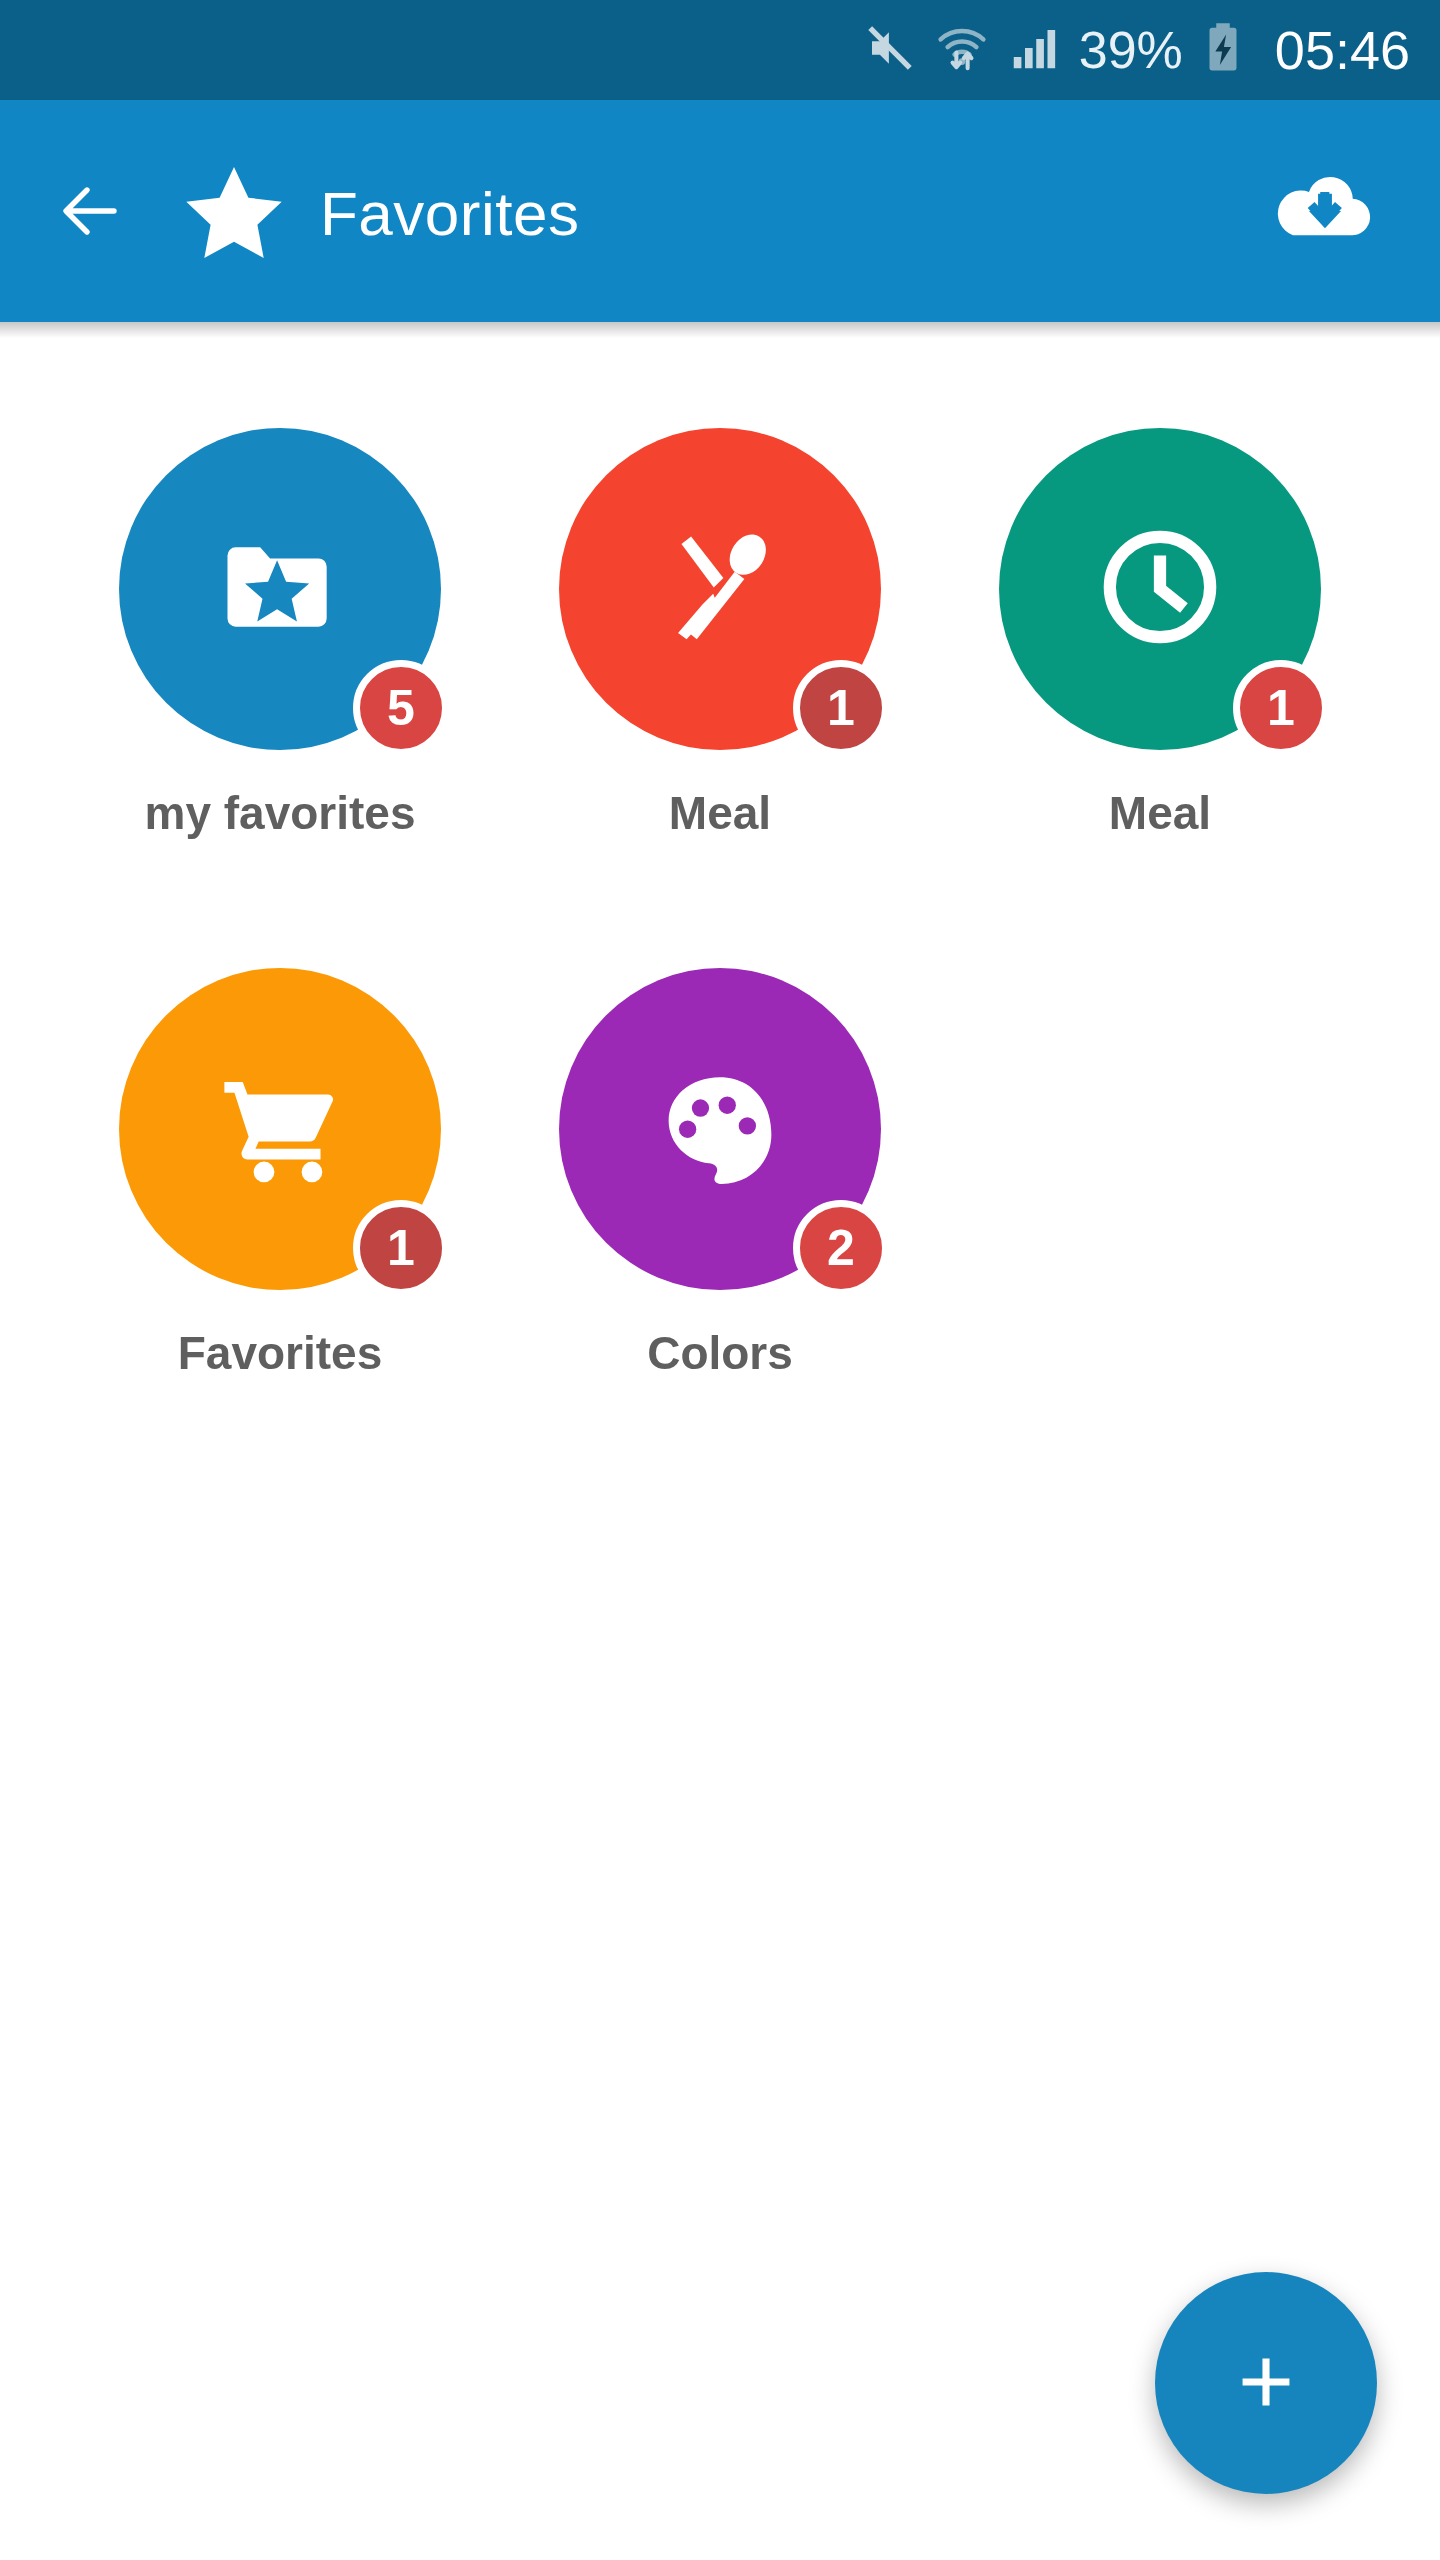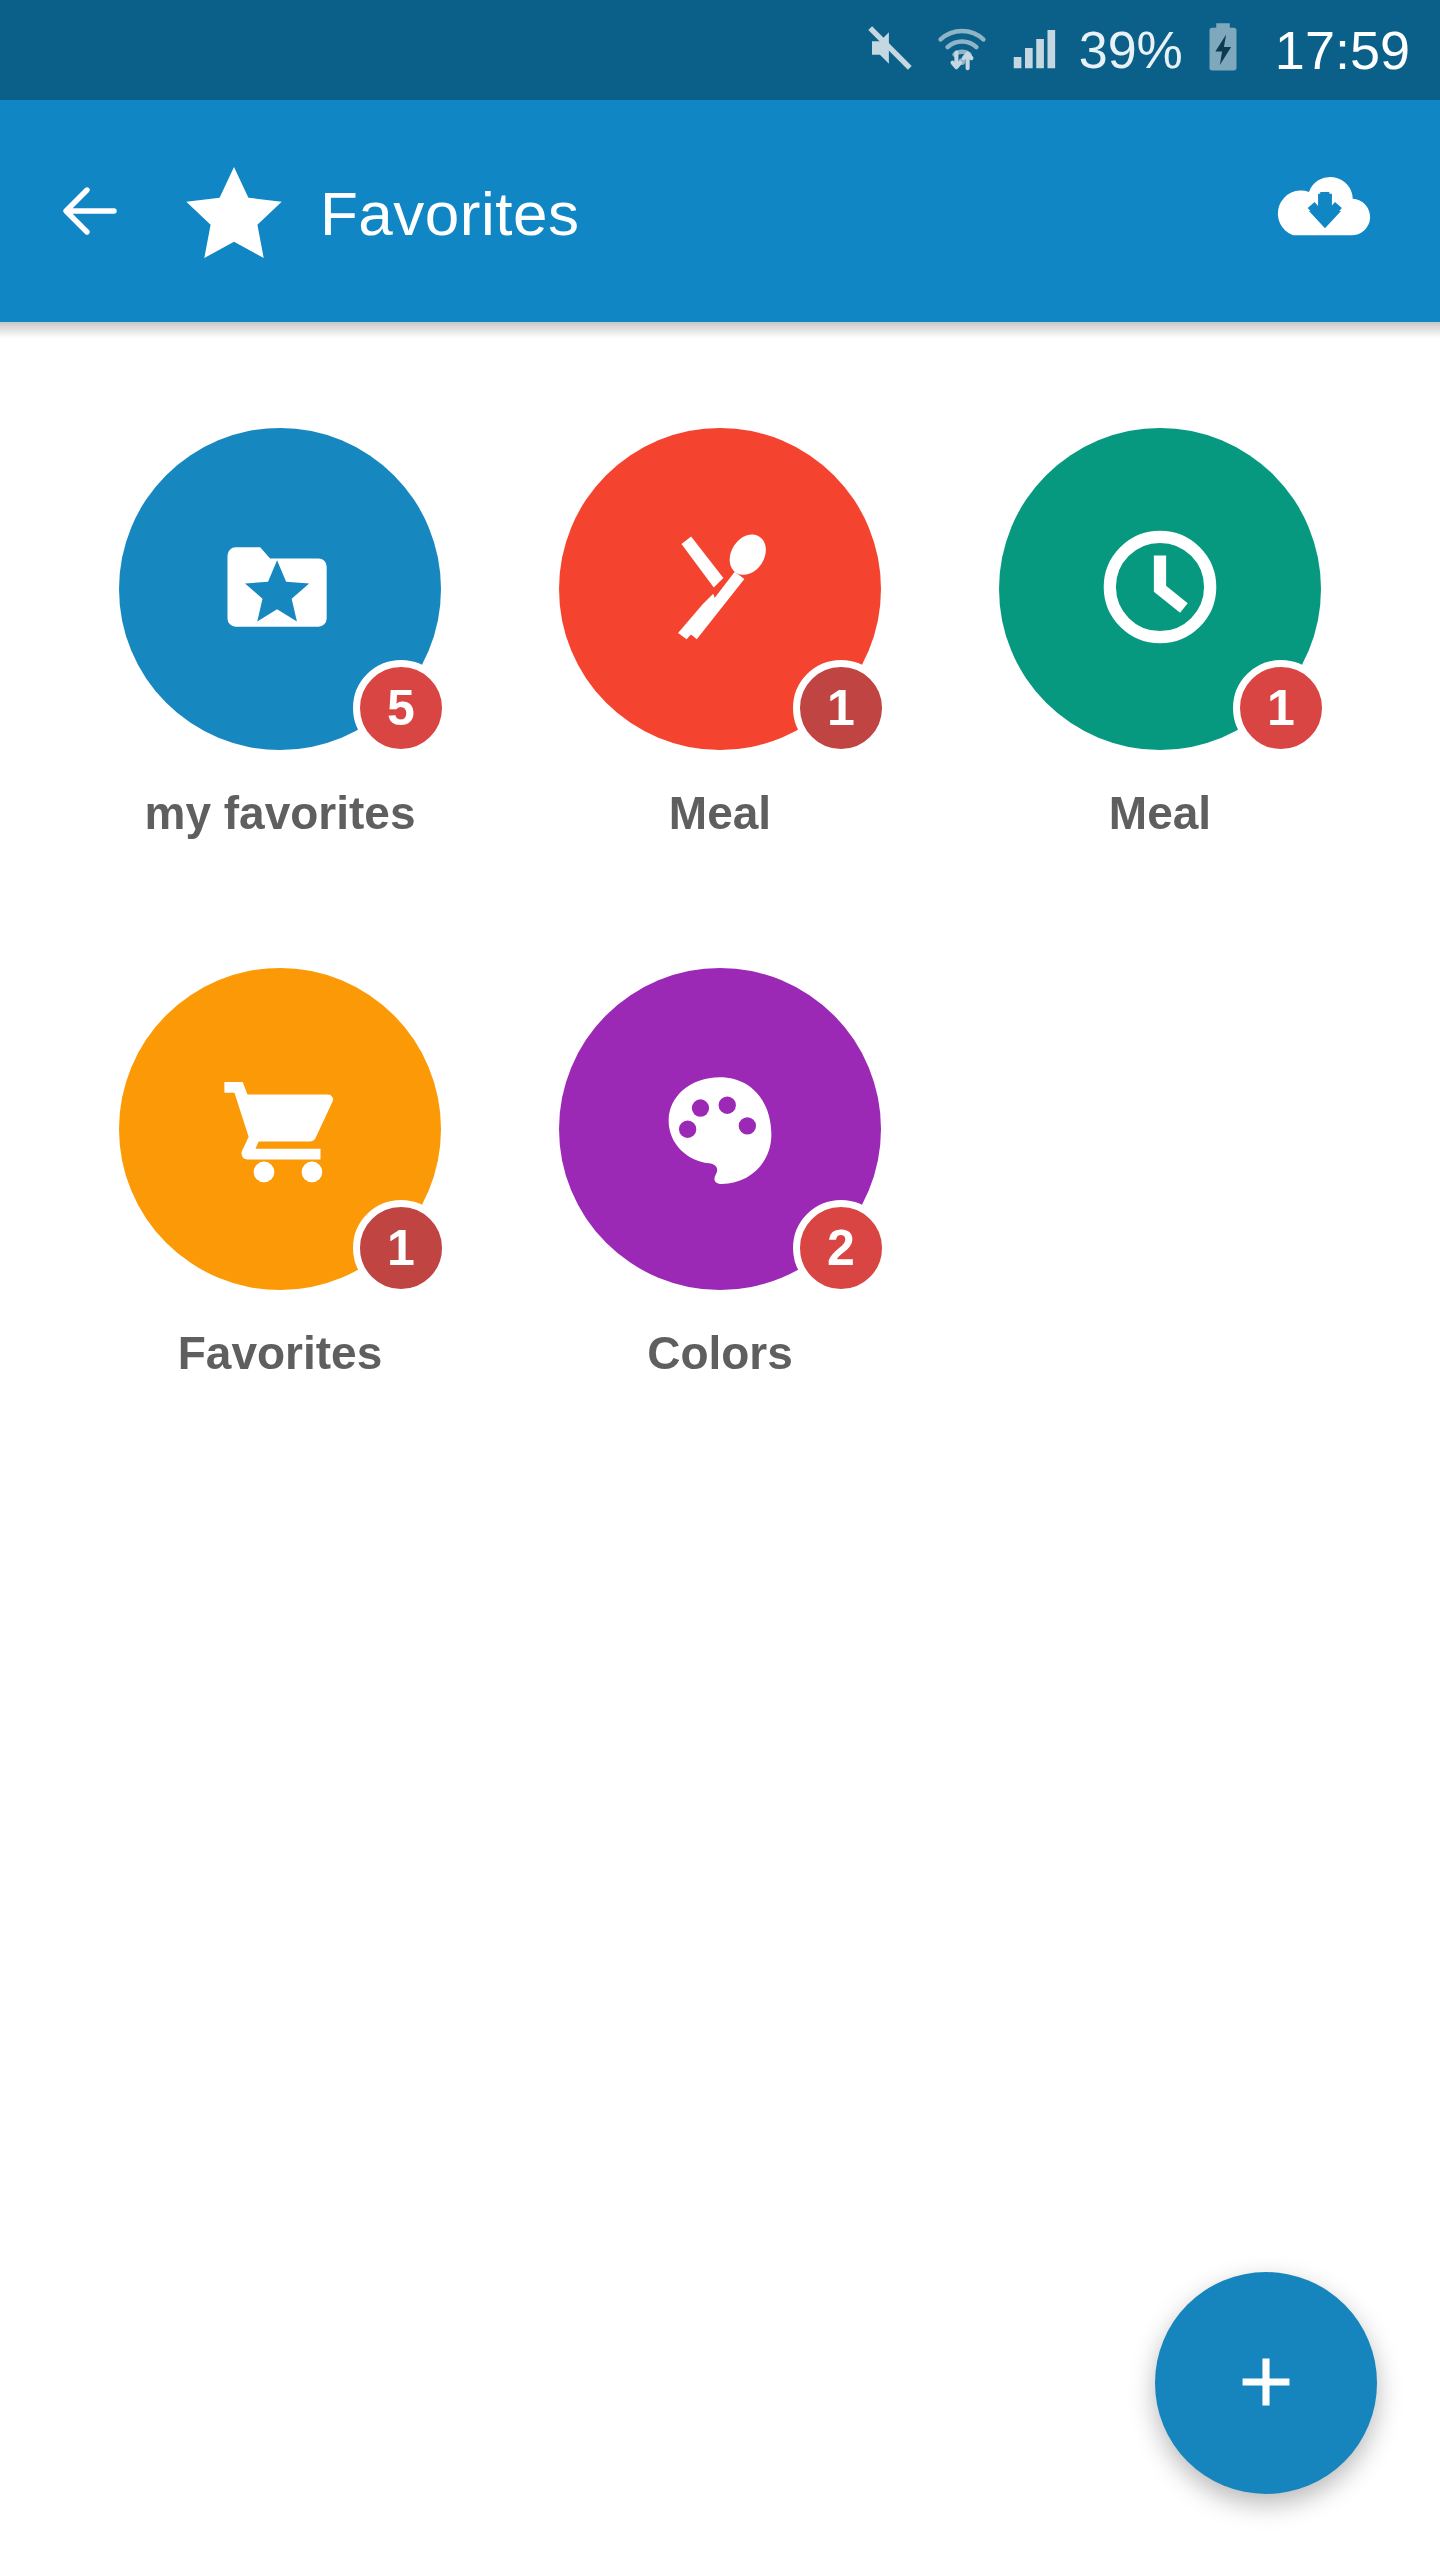--- a/index.html
+++ b/index.html
@@ -219,21 +219,21 @@
     <span class="status-text">39%</span>
 
     <span class="status-icon">
       <svg width="44" height="54" viewBox="0 0 16 24">
         <rect x="5" y="1" width="6" height="2.2" fill="#7fa8bd"></rect>
         <rect x="2" y="3" width="12" height="19" rx="1.2" fill="#7fa8bd"></rect>
         <path d="M9.4 6 L4.6 13.6 h3 L6.6 19.6 L11.6 11.6 h-3.2 z" fill="#0c3a50"></path>
       </svg>
     </span>
 
-    <span class="status-time">17:59</span>
+    <span class="status-time">05:46</span>
   </div>
 </div>
 
 <div class="app-bar">
 
   <div class="back-btn">
     <span>
       <svg width="72" height="72" viewBox="0 0 24 24">
         <path d="M20 12 H4.5 M11 5 L4 12 l7 7" stroke="#ffffff" stroke-width="1.8" fill="none" stroke-linecap="round" stroke-linejoin="round"></path>
       </svg>

